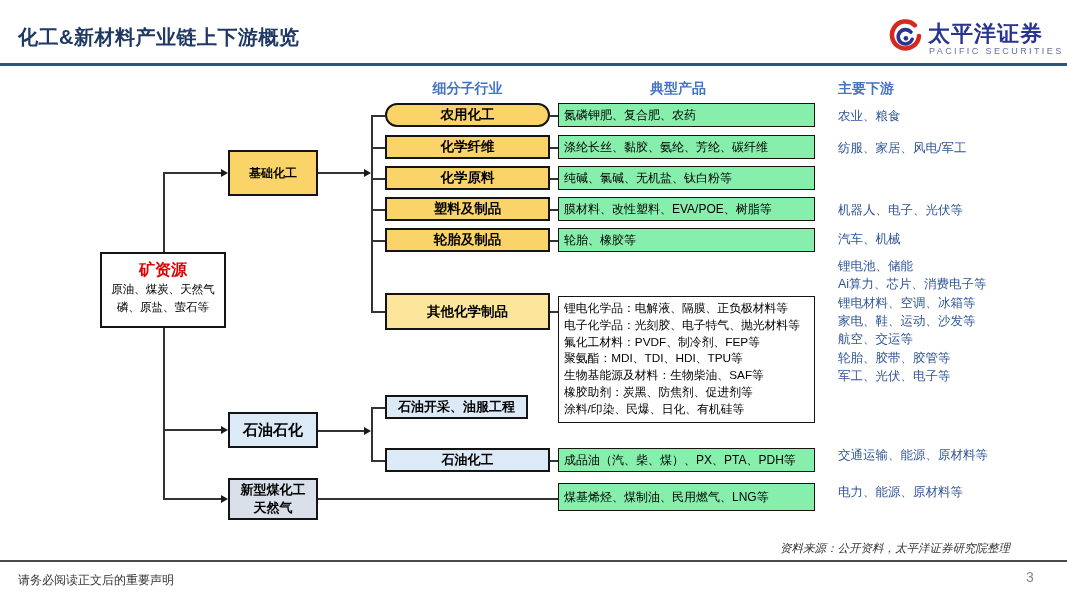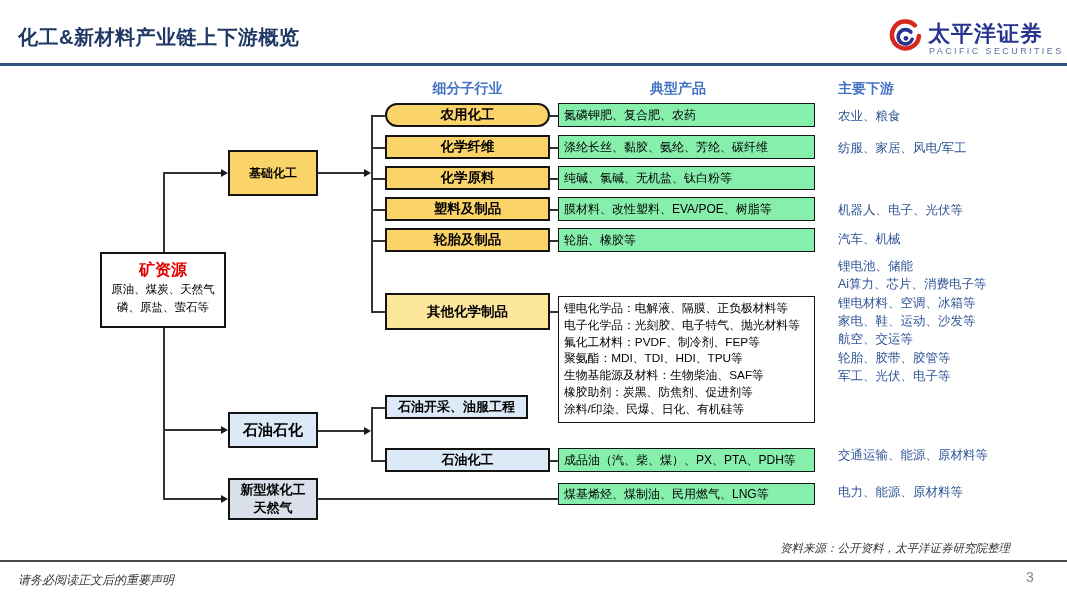--- a/index.html
+++ b/index.html
@@ -36,21 +36,21 @@
         justify-content:space-between;color:#2F5597;font-size:12.5px;}
   
   .hline{position:absolute;height:1.5px;background:#333;}
   .vline{position:absolute;width:1.5px;background:#333;}
   .arr{position:absolute;width:0;height:0;border-top:4px solid transparent;
        border-bottom:4px solid transparent;border-left:7px solid #1a1a1a;}
   
   .src{right:57px;top:541px;font-family:"DejaVu Serif",serif;font-style:italic;
        font-size:11.5px;color:#333;margin-left:10px;}
   .footer-rule{left:0;top:560px;width:1067px;height:2px;background:#4a4a4a;}
-  .disclaimer{left:18px;top:572px;font-family:"DejaVu Serif",serif;font-style:italic;
+  .disclaimer{left:18px;top:572px;font-family:"DejaVu Serif",serif;
        font-size:12px;color:#333;}
   .pagenum{left:1026px;top:569px;font-size:14px;color:#888;}
 </style>
 </head>
 <body>
 
 <div class="slide">
 
   <div class="abs title">化工&amp;新材料产业链上下游概览</div>
   <div class="abs logo-ic">
@@ -99,21 +99,21 @@
     <div>氟化工材料：PVDF、制冷剂、FEP等</div>
     <div>聚氨酯：MDI、TDI、HDI、TPU等</div>
     <div>生物基能源及材料：生物柴油、SAF等</div>
     <div>橡胶助剂：炭黑、防焦剂、促进剂等</div>
     <div>涂料/印染、民爆、日化、有机硅等</div>
   </div>
 
   <div class="abs bluebox" style="left:385px;top:395px;width:143px;height:24px;font-size:13px;">石油开采、油服工程</div>
   <div class="abs bluebox" style="left:385px;top:448px;width:165px;height:24px;font-size:13px;">石油化工</div>
   <div class="abs pbox" style="top:448px;">成品油（汽、柴、煤）、PX、PTA、PDH等</div>
-  <div class="abs pbox" style="top:483px;height:22px;">煤基烯烃、煤制油、民用燃气、LNG等</div>
+  <div class="abs pbox" style="top:483px;height:28px;">煤基烯烃、煤制油、民用燃气、LNG等</div>
 
   <div class="abs ds" style="top:108px;">农业、粮食</div>
   <div class="abs ds" style="top:140px;">纺服、家居、风电/军工</div>
   <div class="abs ds" style="top:202px;">机器人、电子、光伏等</div>
   <div class="abs ds" style="top:231px;">汽车、机械</div>
   <div class="abs ds-list">
     <div>锂电池、储能</div>
     <div>Ai算力、芯片、消费电子等</div>
     <div>锂电材料、空调、冰箱等</div>
     <div>家电、鞋、运动、沙发等</div>

